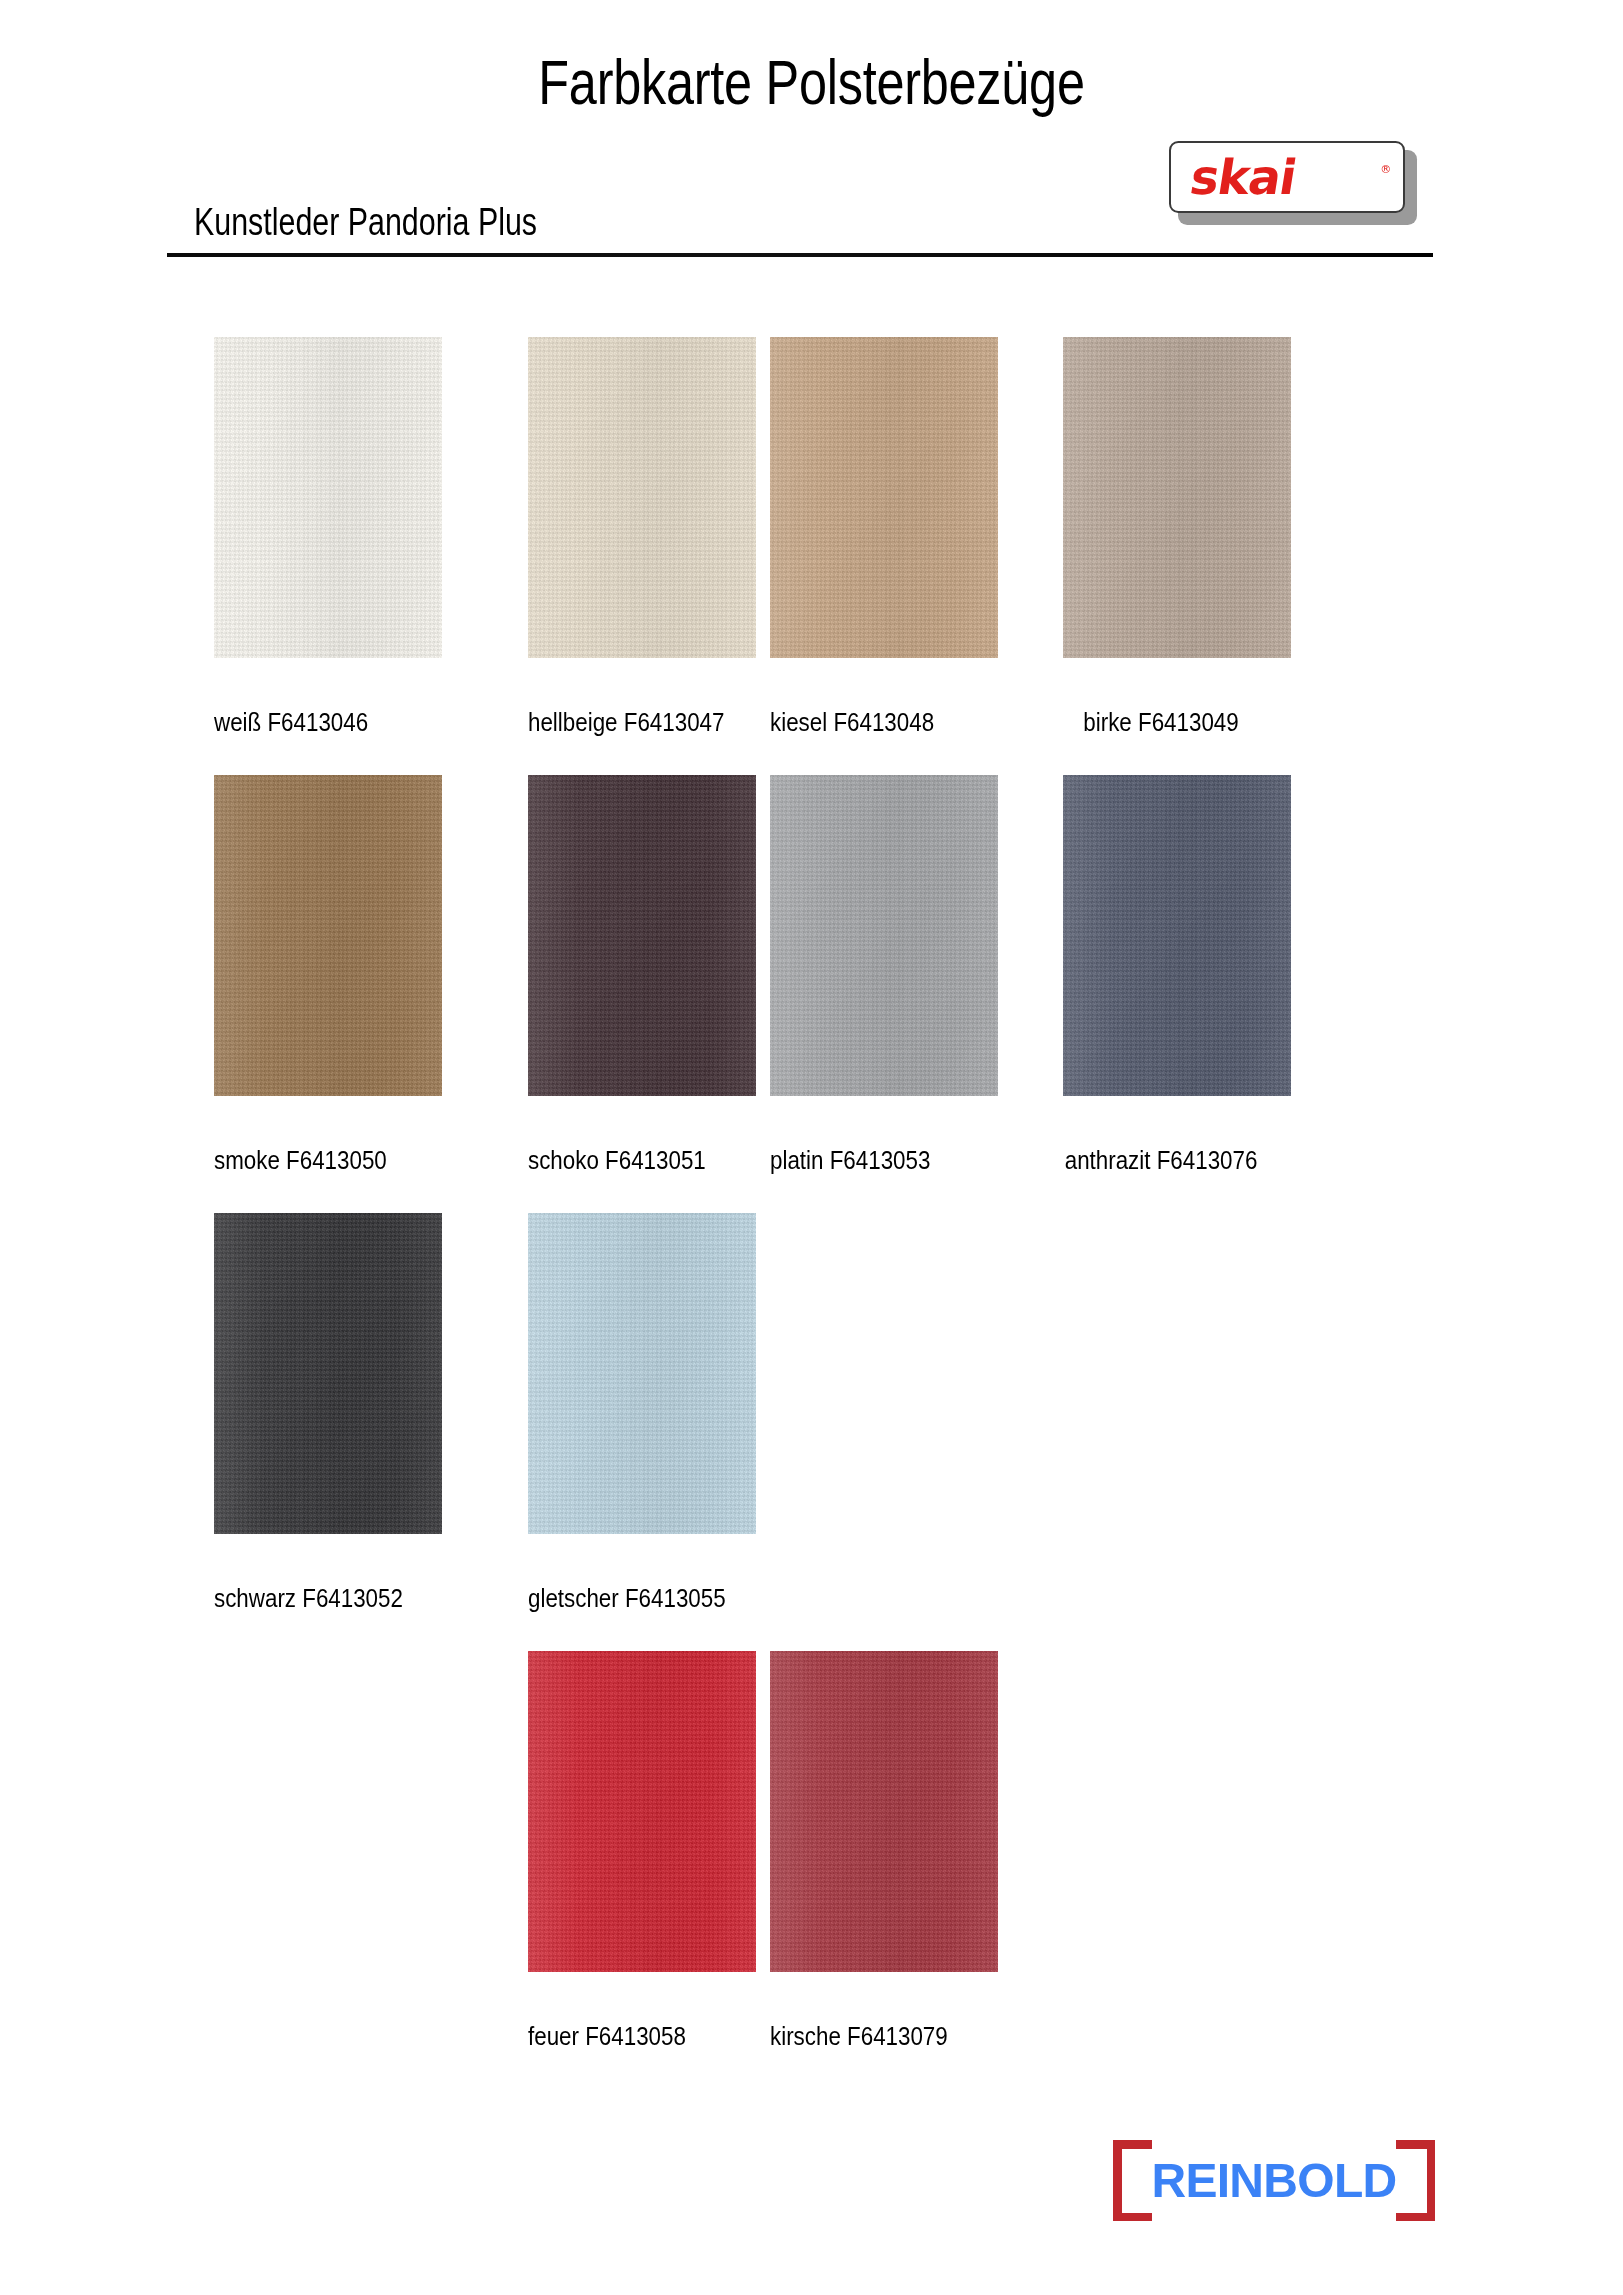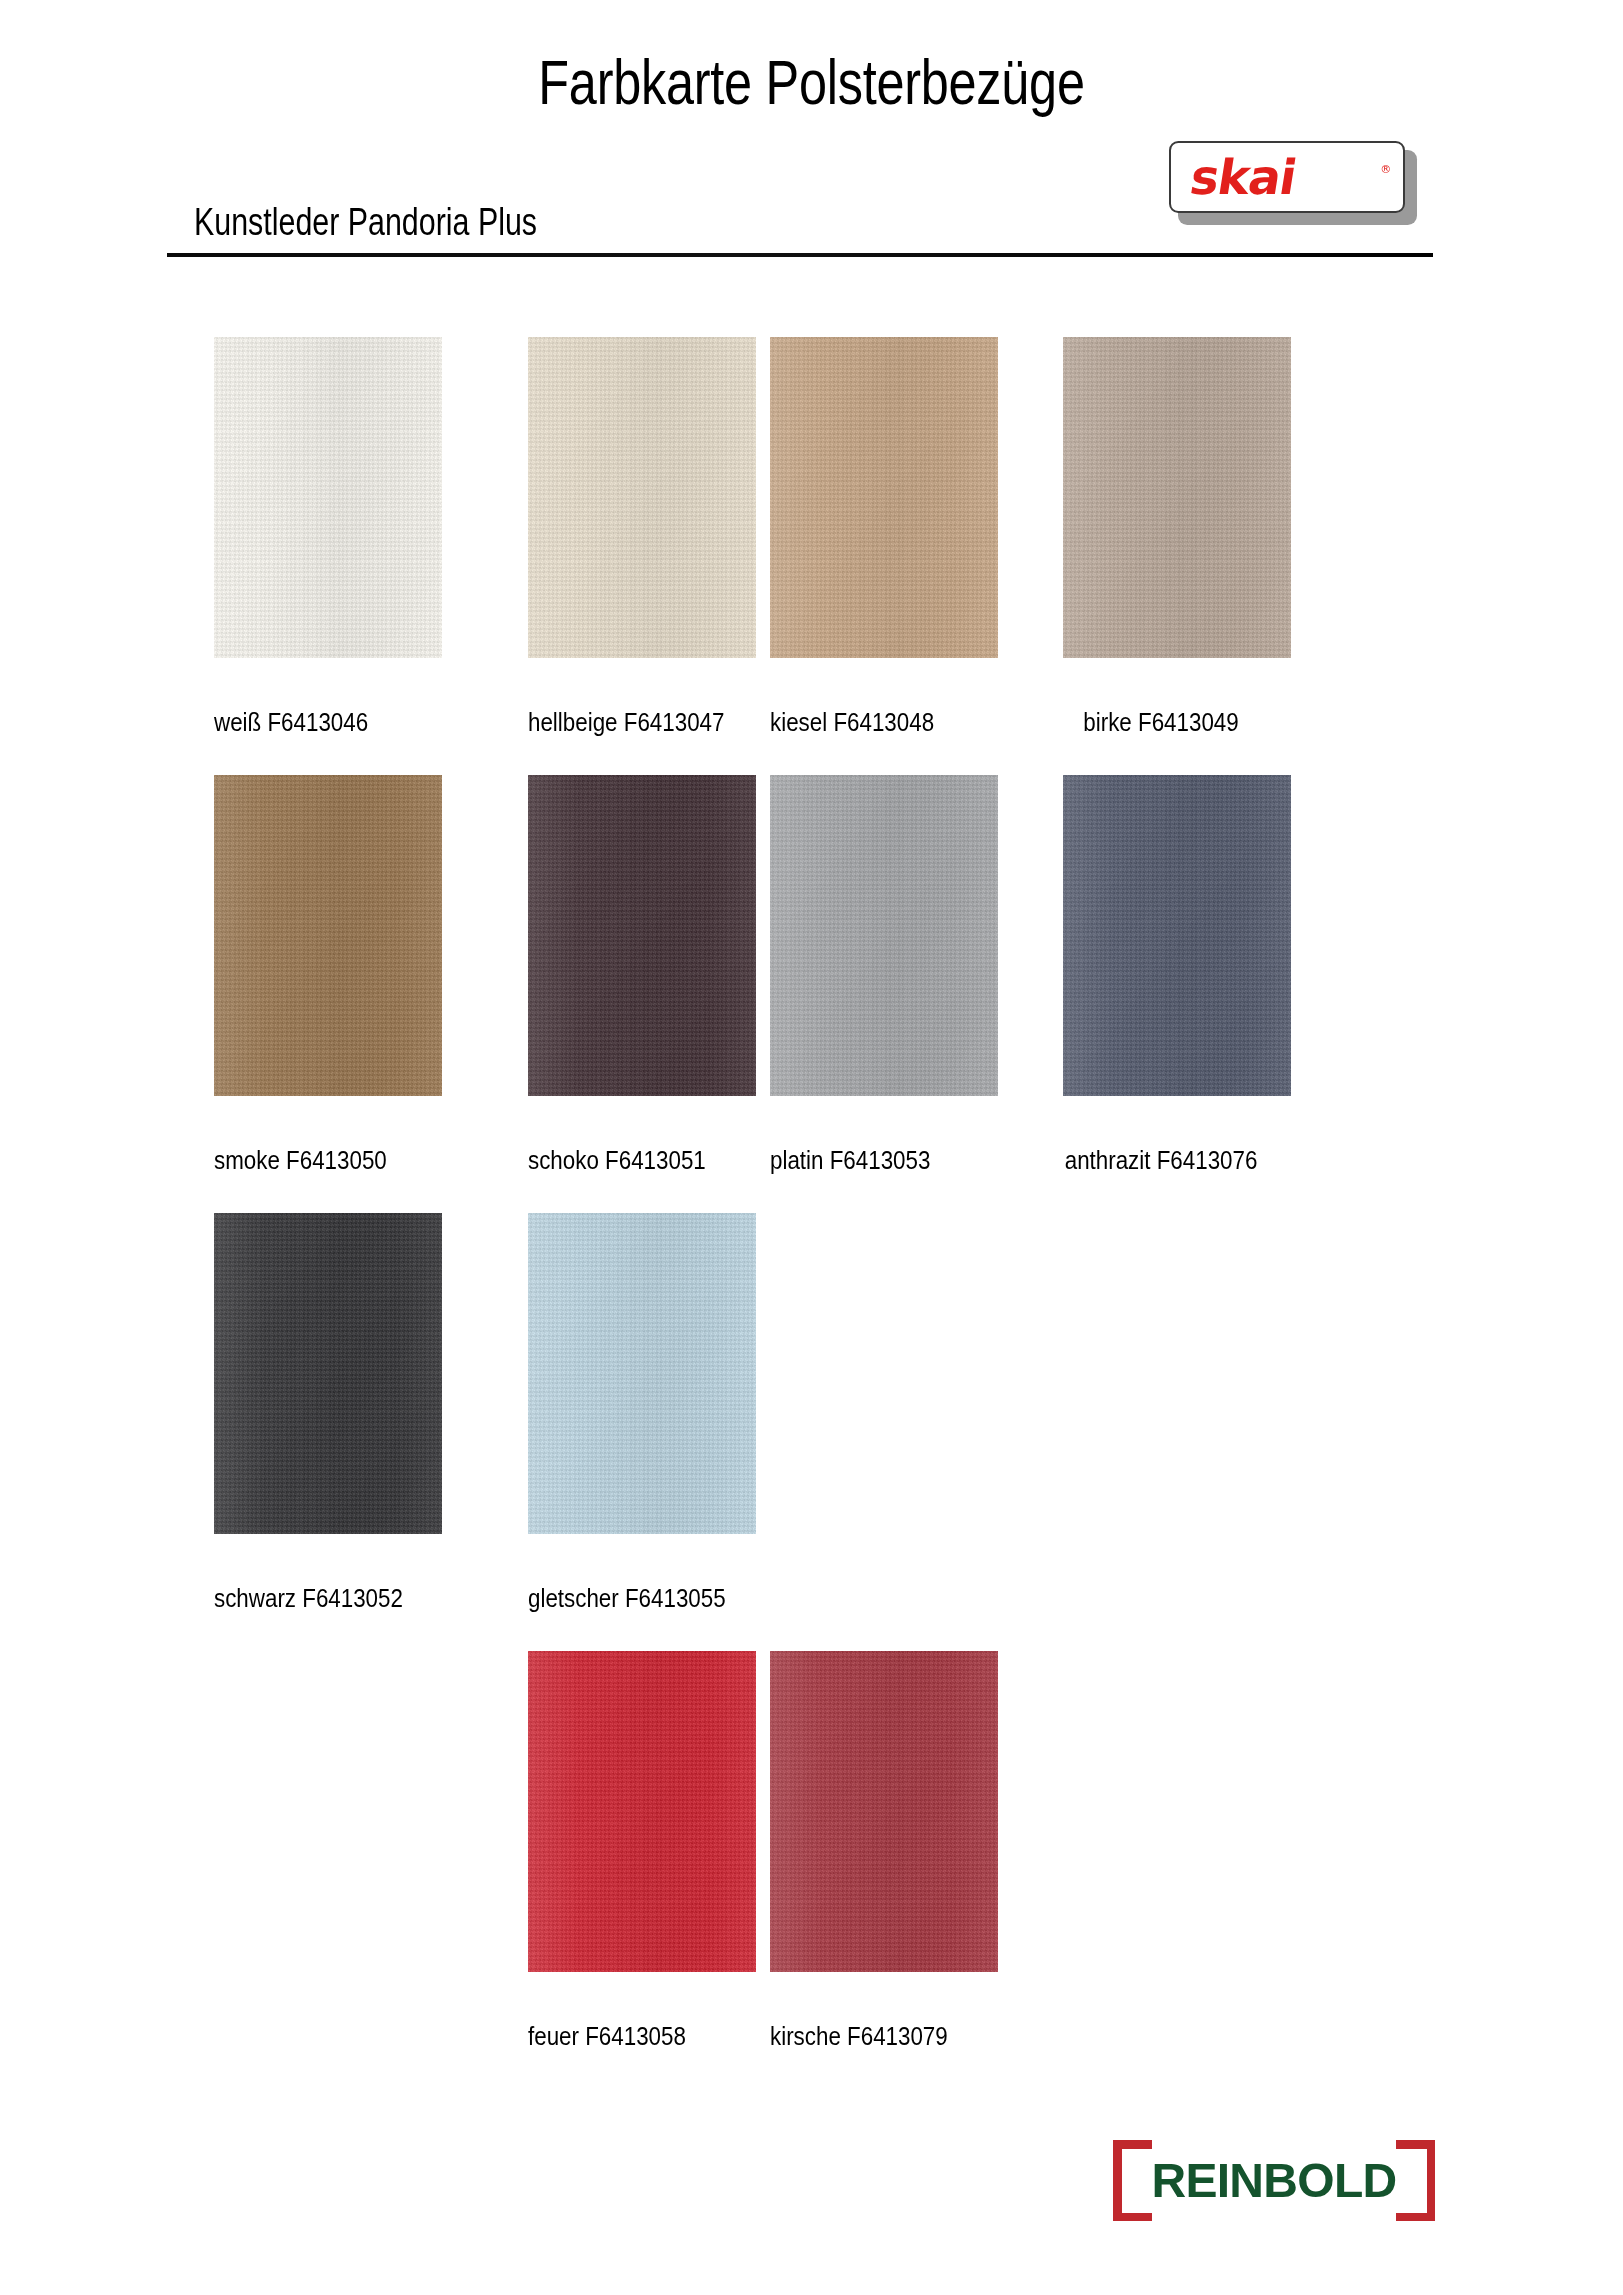--- a/index.html
+++ b/index.html
@@ -214,21 +214,21 @@
     position: absolute;
     left: 0;
     top: 0;
     width: 322px;
     height: 81px;
     display: flex;
     align-items: center;
     justify-content: center;
     font-size: 48px;
     font-weight: bold;
-    color: #14532d;
+    color: #3b82f6;
     letter-spacing: -0.7px;
     line-height: 1;
     font-family: "Liberation Sans", sans-serif;
   }
 </style>
 </head>
 <body>
 
 <div class="page">
 

